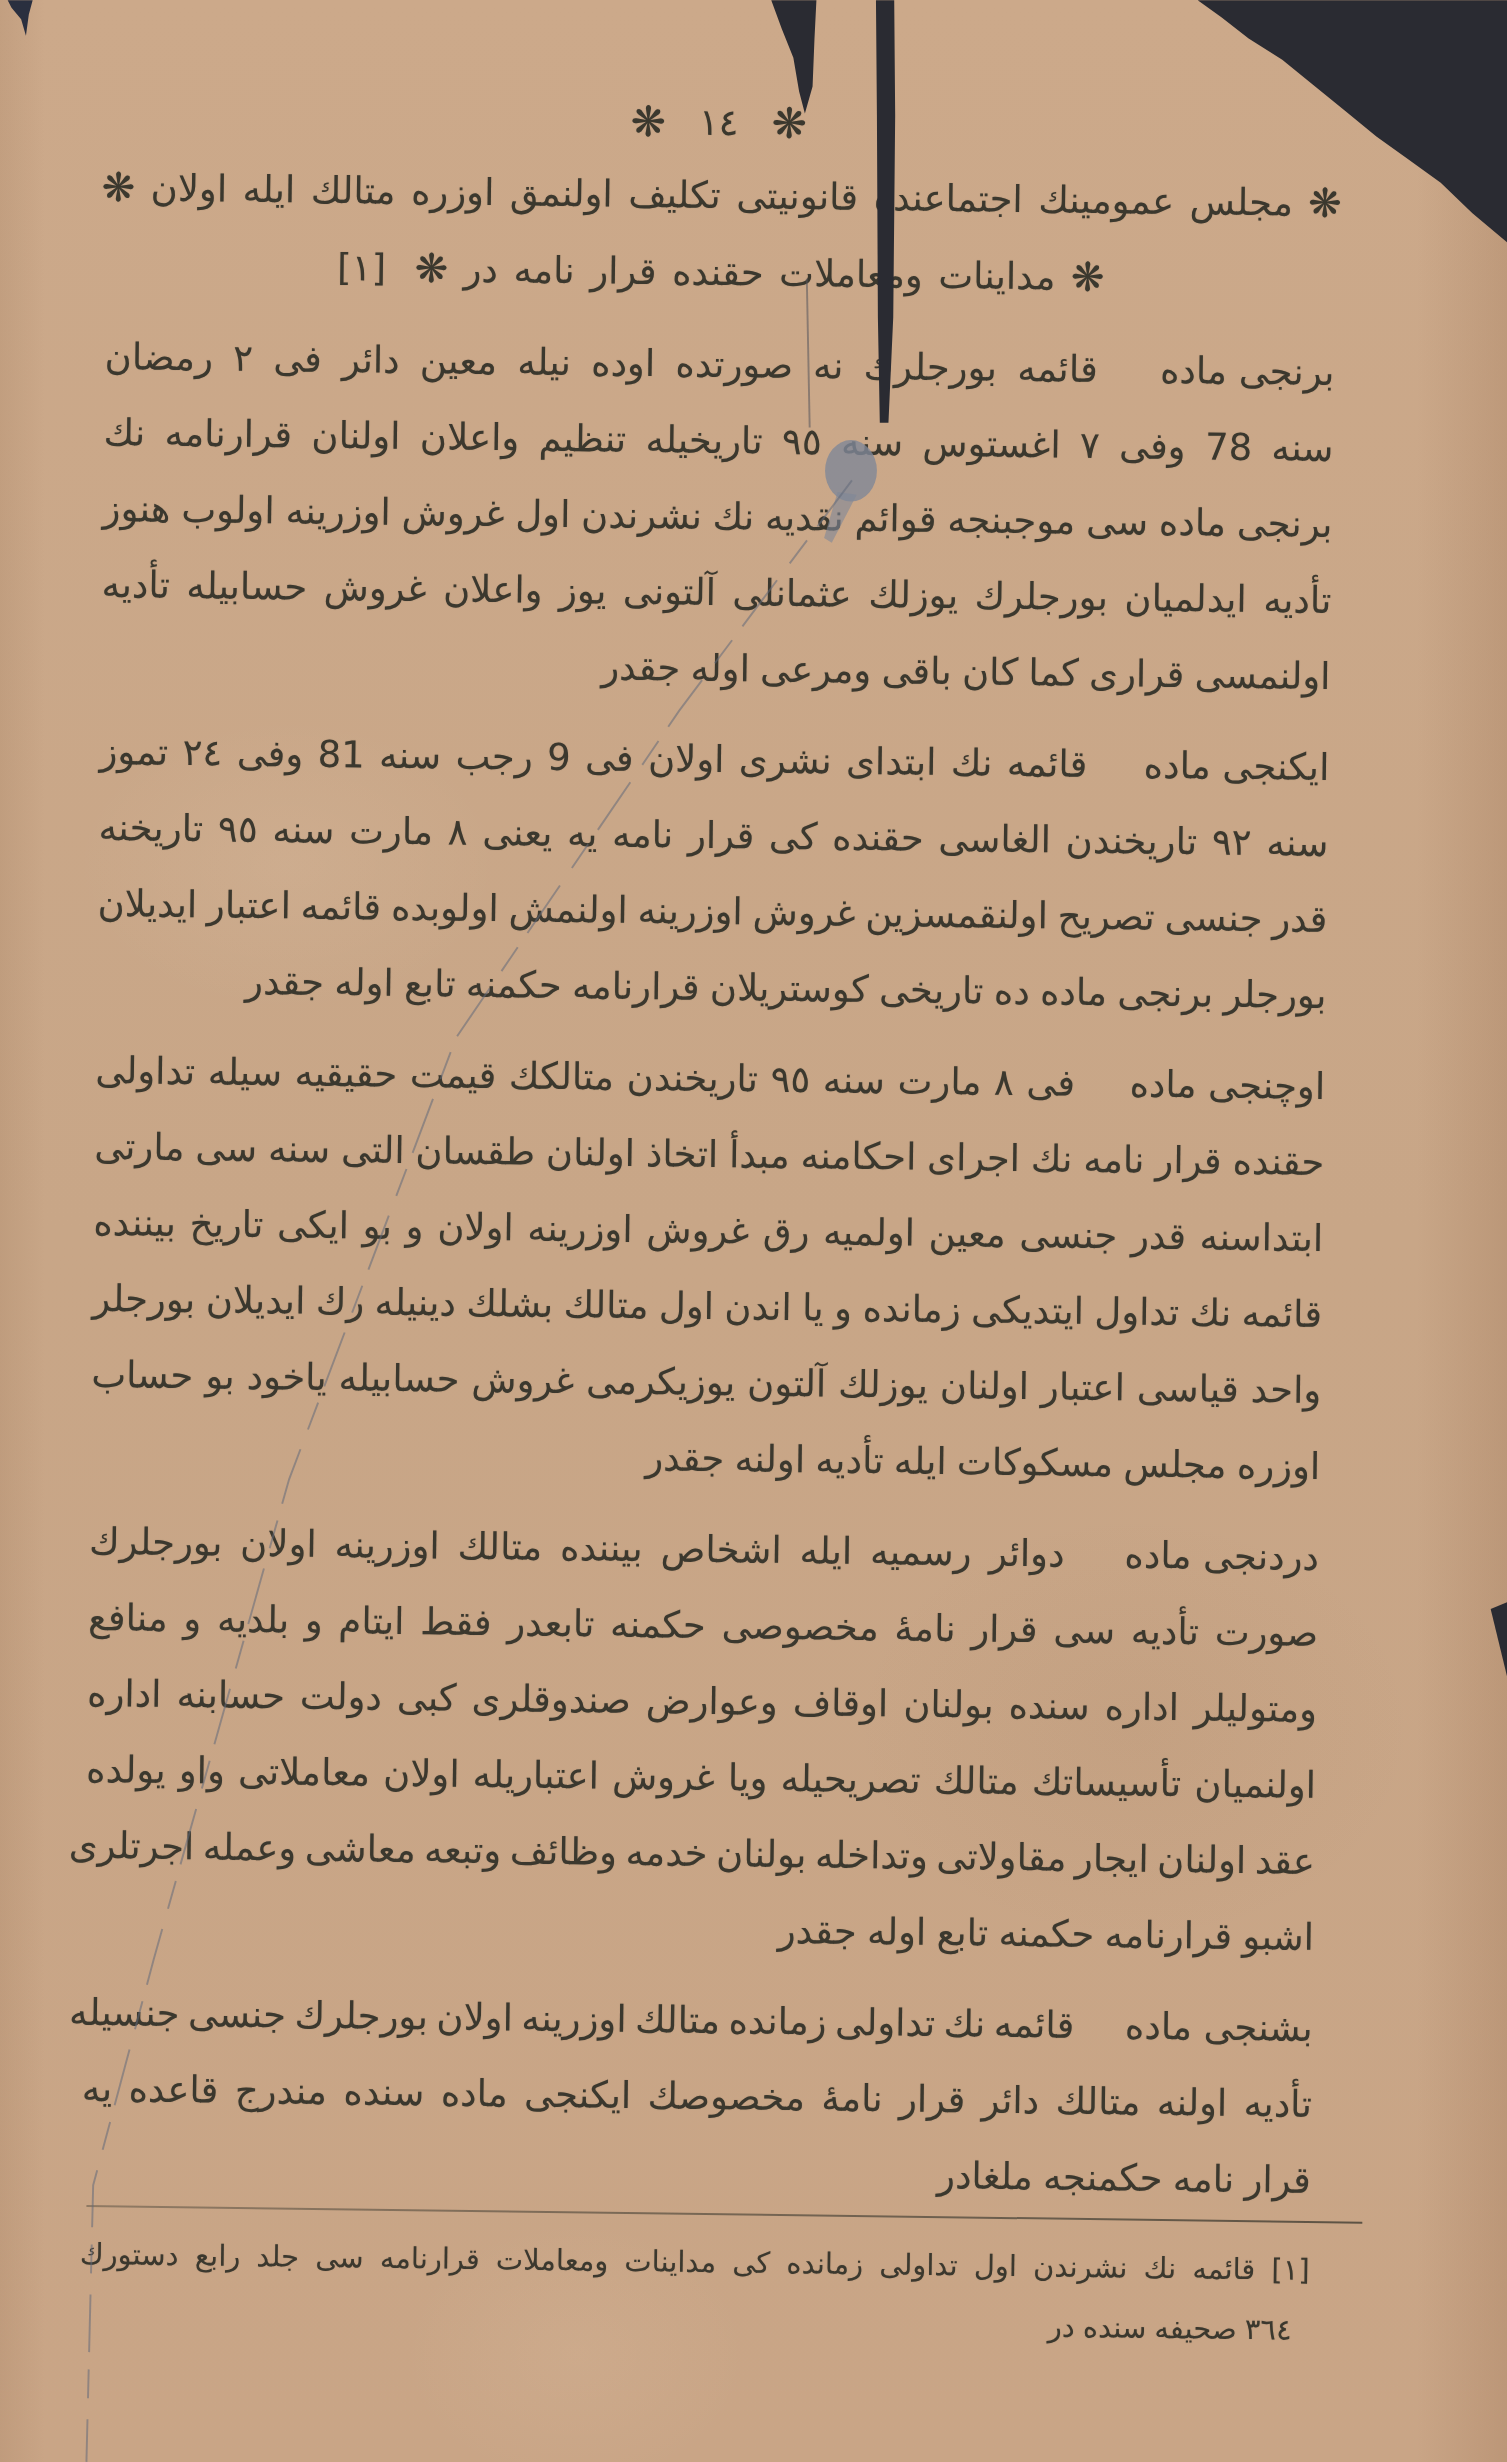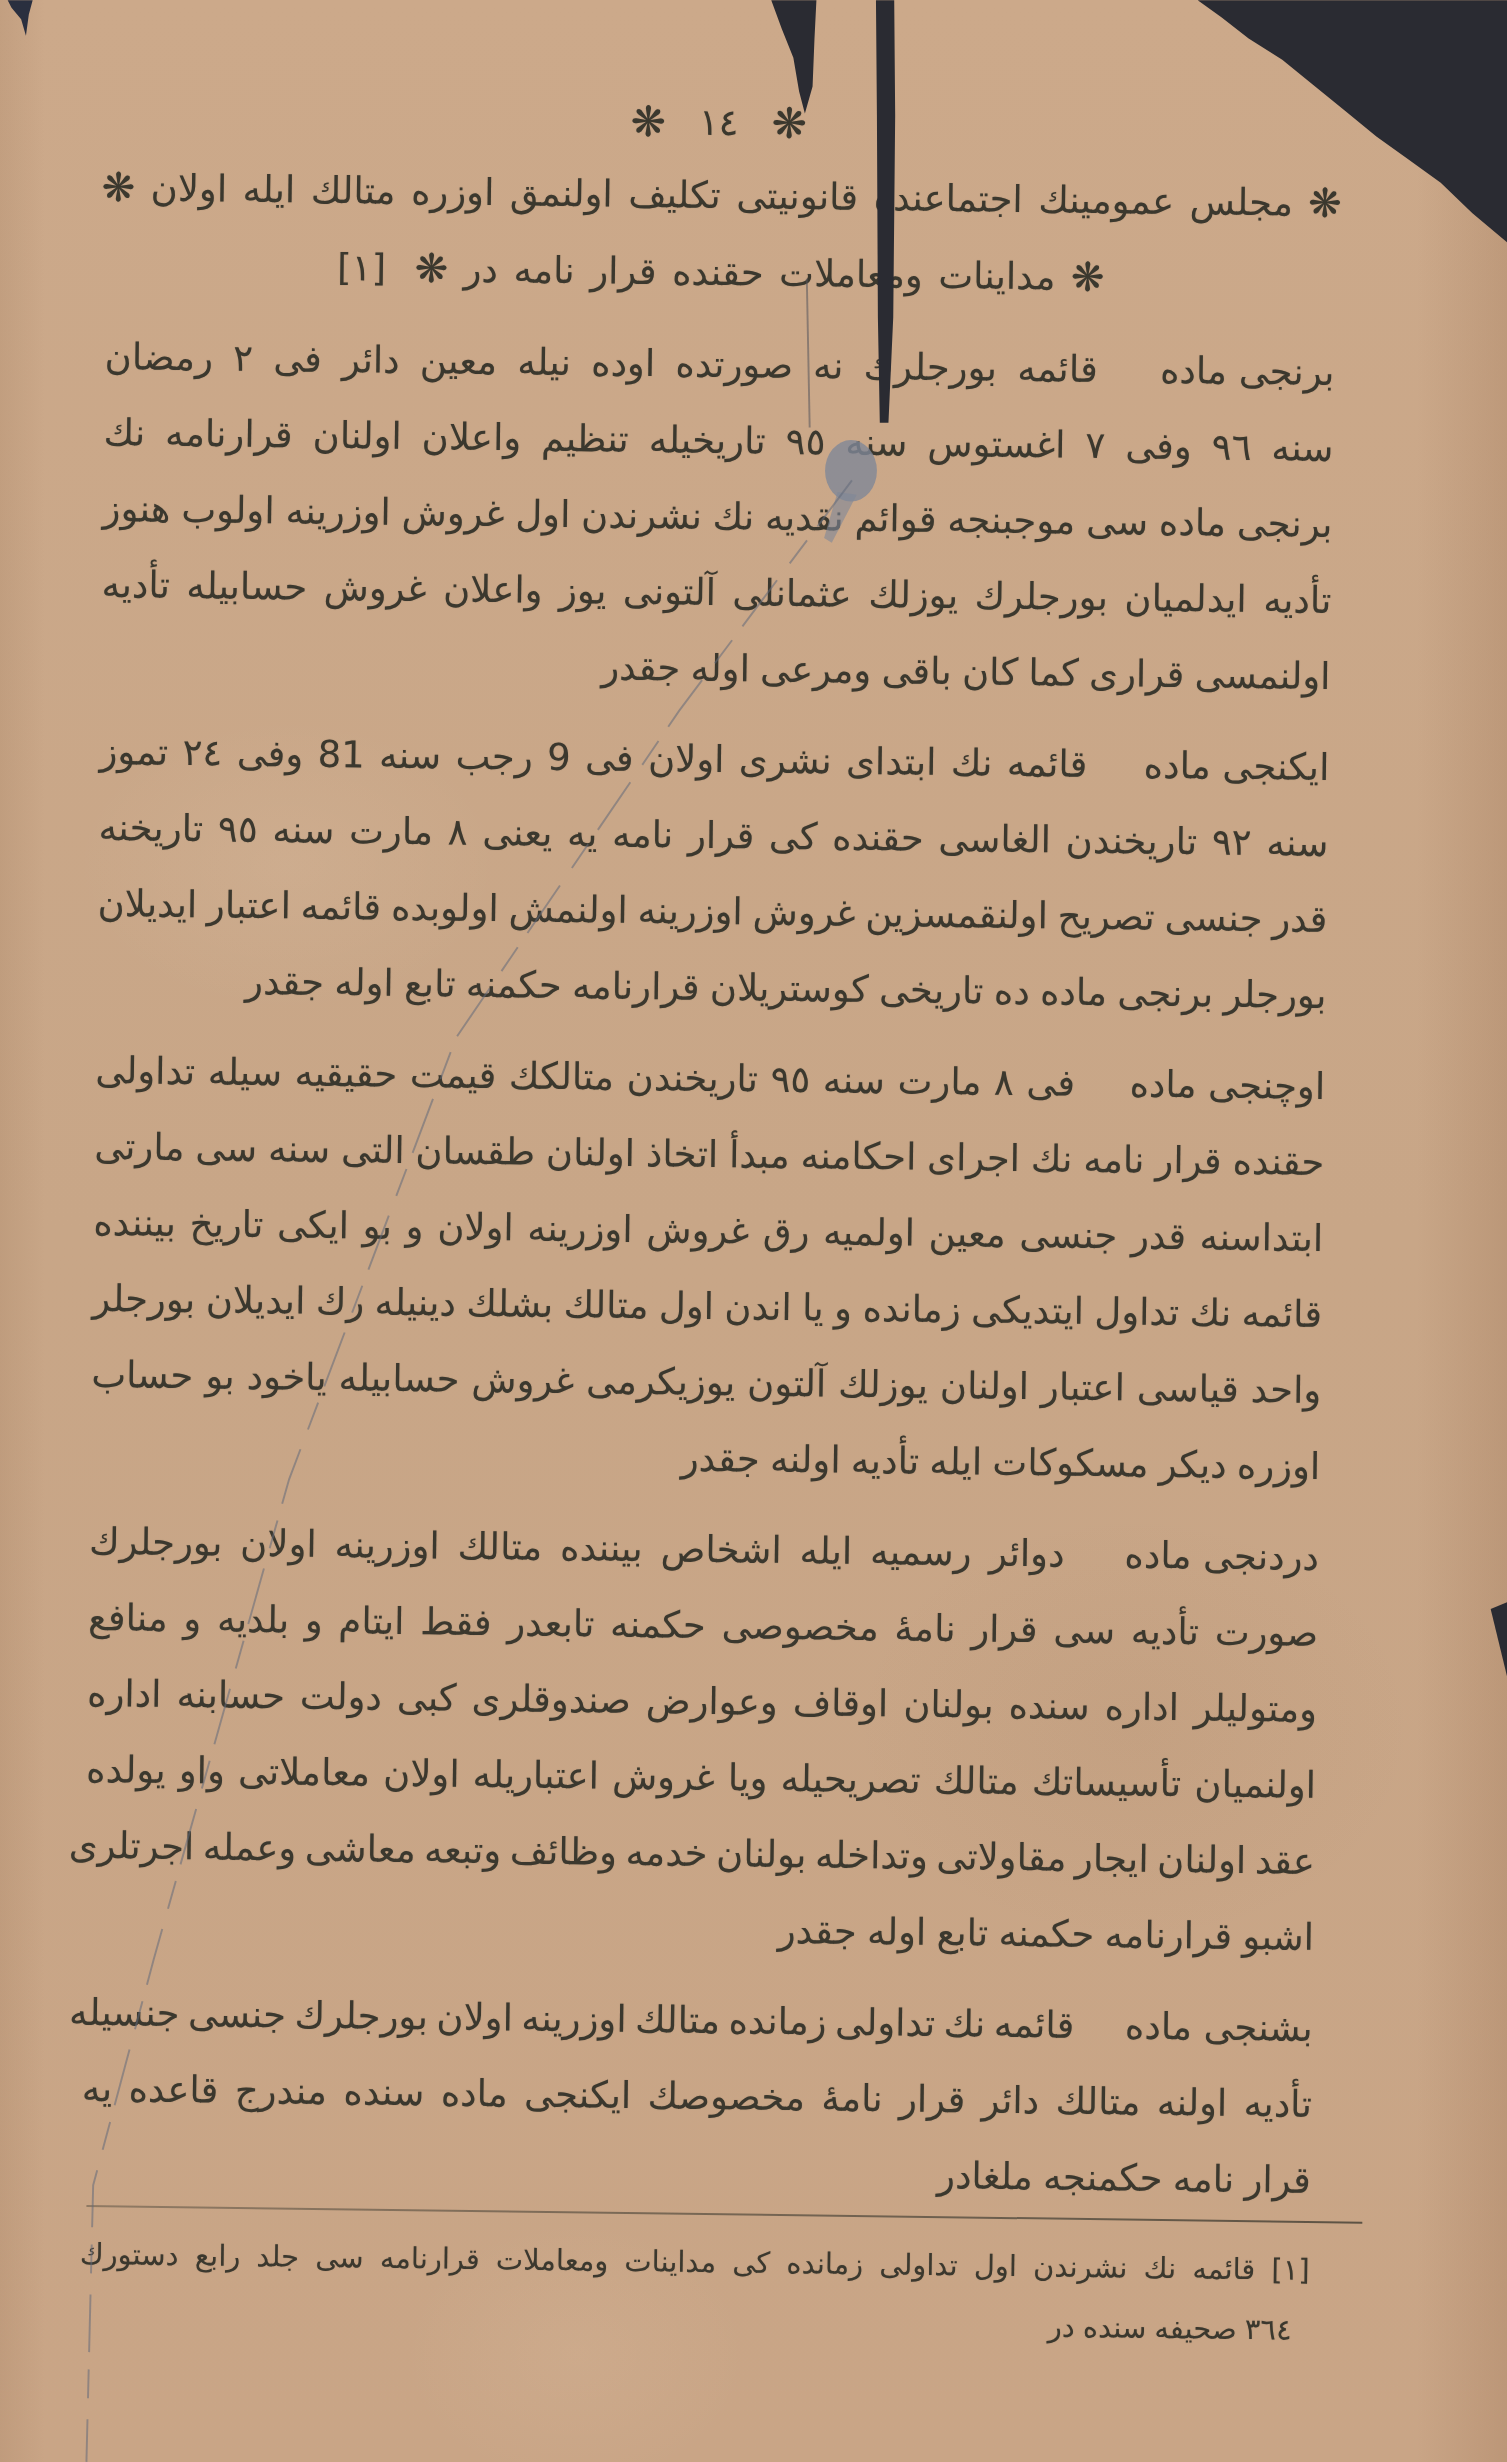--- a/index.html
+++ b/index.html
@@ -92,21 +92,21 @@
     </div>
 
     <div class="body">
 
       <div class="article">
         <div class="line jline">
           <span class="lbl">برنجی ماده</span>
           <span class="words"><span class="w">قائمه</span><span class="w">بورجلرك</span><span class="w">نه</span><span class="w">صورتده</span><span class="w">اوده</span><span class="w">نیله</span><span class="w">معین</span><span class="w">دائر</span><span class="w">فی</span><span class="w">٢</span><span class="w">رمضان</span></span>
         </div>
         <div class="line jline">
-            <span class="words"><span class="w">سنه</span><span class="w">٩٦</span><span class="w">وفی</span><span class="w">٧</span><span class="w">اغستوس</span><span class="w">سنه</span><span class="w">٩٥</span><span class="w">تاریخیله</span><span class="w">تنظیم</span><span class="w">واعلان</span><span class="w">اولنان</span><span class="w">قرارنامه</span><span class="w">نك</span></span>
+            <span class="words"><span class="w">سنه</span><span class="w">78</span><span class="w">وفی</span><span class="w">٧</span><span class="w">اغستوس</span><span class="w">سنه</span><span class="w">٩٥</span><span class="w">تاریخیله</span><span class="w">تنظیم</span><span class="w">واعلان</span><span class="w">اولنان</span><span class="w">قرارنامه</span><span class="w">نك</span></span>
           </div>
         <div class="line jline">
             <span class="words"><span class="w">برنجی</span><span class="w">ماده</span><span class="w">سی</span><span class="w">موجبنجه</span><span class="w">قوائم</span><span class="w">نقدیه</span><span class="w">نك</span><span class="w">نشرندن</span><span class="w">اول</span><span class="w">غروش</span><span class="w">اوزرینه</span><span class="w">اولوب</span><span class="w">هنوز</span></span>
           </div>
         <div class="line jline">
             <span class="words"><span class="w">تأدیه</span><span class="w">ایدلمیان</span><span class="w">بورجلرك</span><span class="w">یوزلك</span><span class="w">عثمانلی</span><span class="w">آلتونی</span><span class="w">یوز</span><span class="w">واعلان</span><span class="w">غروش</span><span class="w">حسابیله</span><span class="w">تأدیه</span></span>
           </div>
         <div class="line last">
             <span class="words"><span class="w">اولنمسی</span><span class="w">قراری</span><span class="w">كما</span><span class="w">كان</span><span class="w">باقی</span><span class="w">ومرعی</span><span class="w">اوله</span><span class="w">جقدر</span></span>
           </div>
@@ -139,21 +139,21 @@
         <div class="line jline">
             <span class="words"><span class="w">ابتداسنه</span><span class="w">قدر</span><span class="w">جنسی</span><span class="w">معین</span><span class="w">اولمیه</span><span class="w">رق</span><span class="w">غروش</span><span class="w">اوزرینه</span><span class="w">اولان</span><span class="w">و</span><span class="w">بو</span><span class="w">ایكی</span><span class="w">تاریخ</span><span class="w">بیننده</span></span>
           </div>
         <div class="line jline">
             <span class="words"><span class="w">قائمه</span><span class="w">نك</span><span class="w">تداول</span><span class="w">ایتدیكی</span><span class="w">زمانده</span><span class="w">و</span><span class="w">یا</span><span class="w">اندن</span><span class="w">اول</span><span class="w">متالك</span><span class="w">بشلك</span><span class="w">دینیله</span><span class="w">رك</span><span class="w">ایدیلان</span><span class="w">بورجلر</span></span>
           </div>
         <div class="line jline">
             <span class="words"><span class="w">واحد</span><span class="w">قیاسی</span><span class="w">اعتبار</span><span class="w">اولنان</span><span class="w">یوزلك</span><span class="w">آلتون</span><span class="w">یوزیكرمی</span><span class="w">غروش</span><span class="w">حسابیله</span><span class="w">یاخود</span><span class="w">بو</span><span class="w">حساب</span></span>
           </div>
         <div class="line last">
-            <span class="words"><span class="w">اوزره</span><span class="w">دیكر</span><span class="w">مسكوكات</span><span class="w">ایله</span><span class="w">تأدیه</span><span class="w">اولنه</span><span class="w">جقدر</span></span>
+            <span class="words"><span class="w">اوزره</span><span class="w">مجلس</span><span class="w">مسكوكات</span><span class="w">ایله</span><span class="w">تأدیه</span><span class="w">اولنه</span><span class="w">جقدر</span></span>
           </div>
       </div>
 
       <div class="article">
         <div class="line jline">
           <span class="lbl">دردنجی ماده</span>
           <span class="words"><span class="w">دوائر</span><span class="w">رسمیه</span><span class="w">ایله</span><span class="w">اشخاص</span><span class="w">بیننده</span><span class="w">متالك</span><span class="w">اوزرینه</span><span class="w">اولان</span><span class="w">بورجلرك</span></span>
         </div>
         <div class="line jline">
             <span class="words"><span class="w">صورت</span><span class="w">تأدیه</span><span class="w">سی</span><span class="w">قرار</span><span class="w">نامهٔ</span><span class="w">مخصوصی</span><span class="w">حكمنه</span><span class="w">تابعدر</span><span class="w">فقط</span><span class="w">ایتام</span><span class="w">و</span><span class="w">بلدیه</span><span class="w">و</span><span class="w">منافع</span></span>

